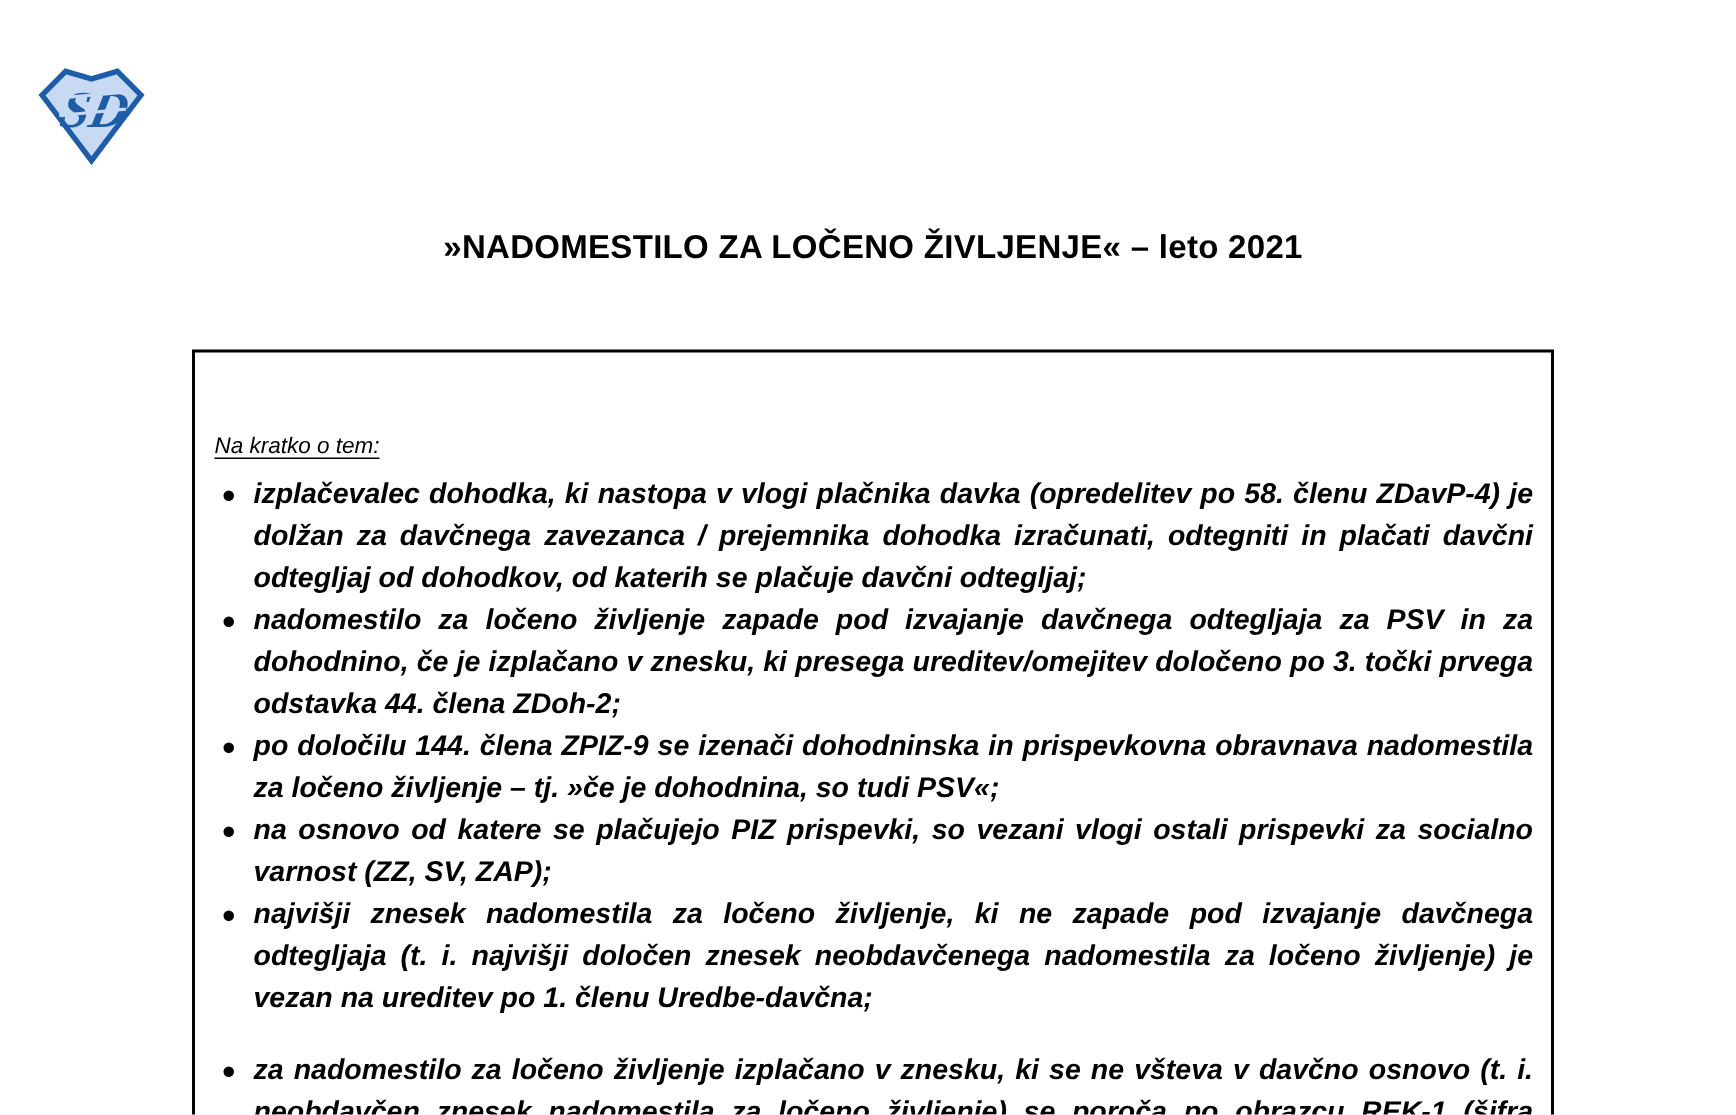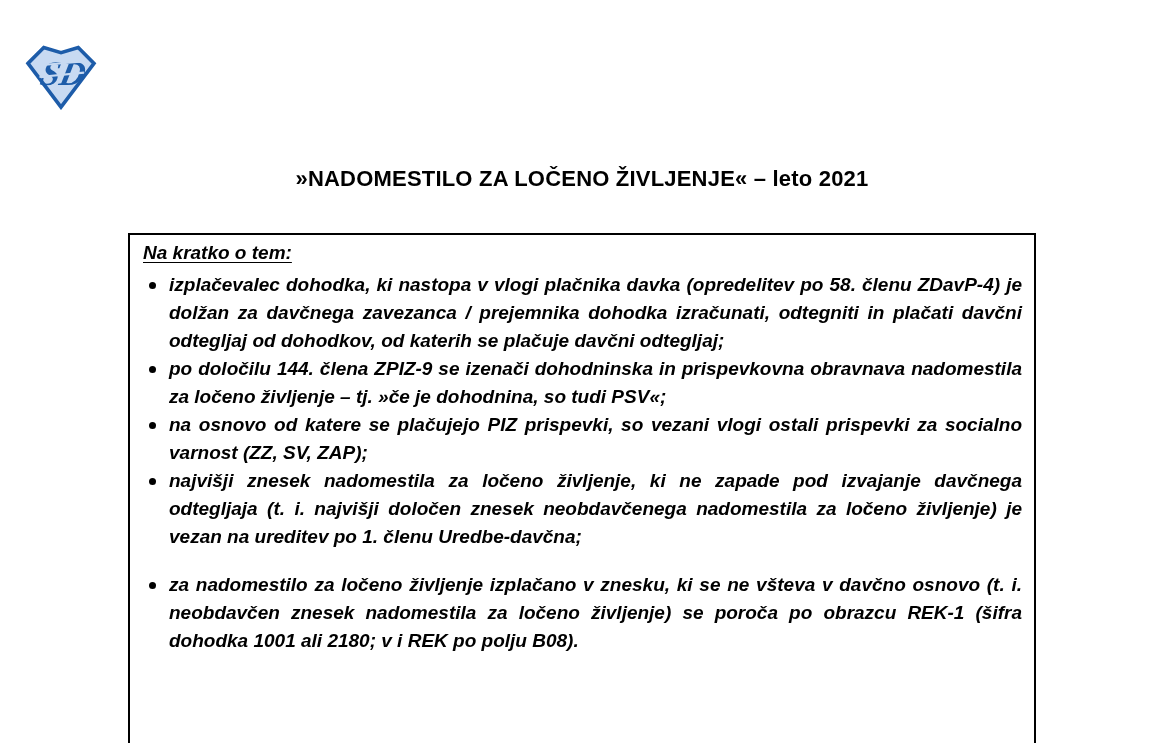--- a/index.html
+++ b/index.html
@@ -19,47 +19,48 @@
     position: absolute;
     left: 24px;
     top: 44px;
     width: 74px;
     height: 66px;
   }
   .logo svg { width: 100%; height: 100%; display: block; }
   .doc-title {
     position: absolute;
     left: 128px;
-    top: 164px;
+    top: 150px;
     width: 908px;
     margin: 0;
     text-align: center;
     font-size: 22px;
     line-height: 30px;
     font-weight: bold;
     letter-spacing: 0.2px;
     white-space: nowrap;
   }
   .infobox {
     position: absolute;
     left: 128px;
     top: 233px;
     width: 908px;
     height: 620px;
     box-sizing: border-box;
     border: 2px solid #000000;
     padding: 4px 12px 0 13px;
   }
   .infobox-heading {
-    font-size: 19px;
+    font-size: 15px;
     line-height: 28px;
-    font-weight: bold;
+    font-weight: normal;
     font-style: italic;
     text-decoration: underline;
     text-underline-offset: 3px;
+    margin-top: 45px;
   }
   ul.bullets {
     margin: 4px 0 0 0;
     padding: 0 0 0 26px;
     list-style: none;
   }
   ul.bullets li {
     position: relative;
     font-size: 19px;
     line-height: 28px;
@@ -92,18 +93,19 @@
     <path d="M20 46 L82 40" stroke="#c8daf2" stroke-width="3" fill="none"></path>
   </svg>
 </div>
 
 <h1 class="doc-title">»NADOMESTILO ZA LOČENO ŽIVLJENJE« – leto 2021</h1>
 
 <div class="infobox">
   <div class="infobox-heading">Na kratko o tem:</div>
   <ul class="bullets">
     <li>izplačevalec dohodka, ki nastopa v vlogi plačnika davka (opredelitev po 58. členu ZDavP-4) je dolžan za davčnega zavezanca / prejemnika dohodka izračunati, odtegniti in plačati davčni odtegljaj od dohodkov, od katerih se plačuje davčni odtegljaj;</li>
+    <li>nadomestilo za ločeno življenje zapade pod izvajanje davčnega odtegljaja za PSV in za dohodnino, če je izplačano v znesku, ki presega ureditev/omejitev določeno po 3. točki prvega odstavka 44. člena ZDoh-2;</li>
     <li>po določilu 144. člena ZPIZ-9 se izenači dohodninska in prispevkovna obravnava nadomestila za ločeno življenje – tj. »če je dohodnina, so tudi PSV«;</li>
     <li>na osnovo od katere se plačujejo PIZ prispevki, so vezani vlogi ostali prispevki za socialno varnost (ZZ, SV, ZAP);</li>
     <li>najvišji znesek nadomestila za ločeno življenje, ki ne zapade pod izvajanje davčnega odtegljaja (t. i. najvišji določen znesek neobdavčenega nadomestila za ločeno življenje) je vezan na ureditev po 1. členu Uredbe-davčna;</li>
     <li class="gap-before">za nadomestilo za ločeno življenje izplačano v znesku, ki se ne všteva v davčno osnovo (t. i. neobdavčen znesek nadomestila za ločeno življenje) se poroča po obrazcu REK-1 (šifra dohodka 1001 ali 2180; v i REK po polju B08).</li>
   </ul>
 </div>
 
 </body></html>

